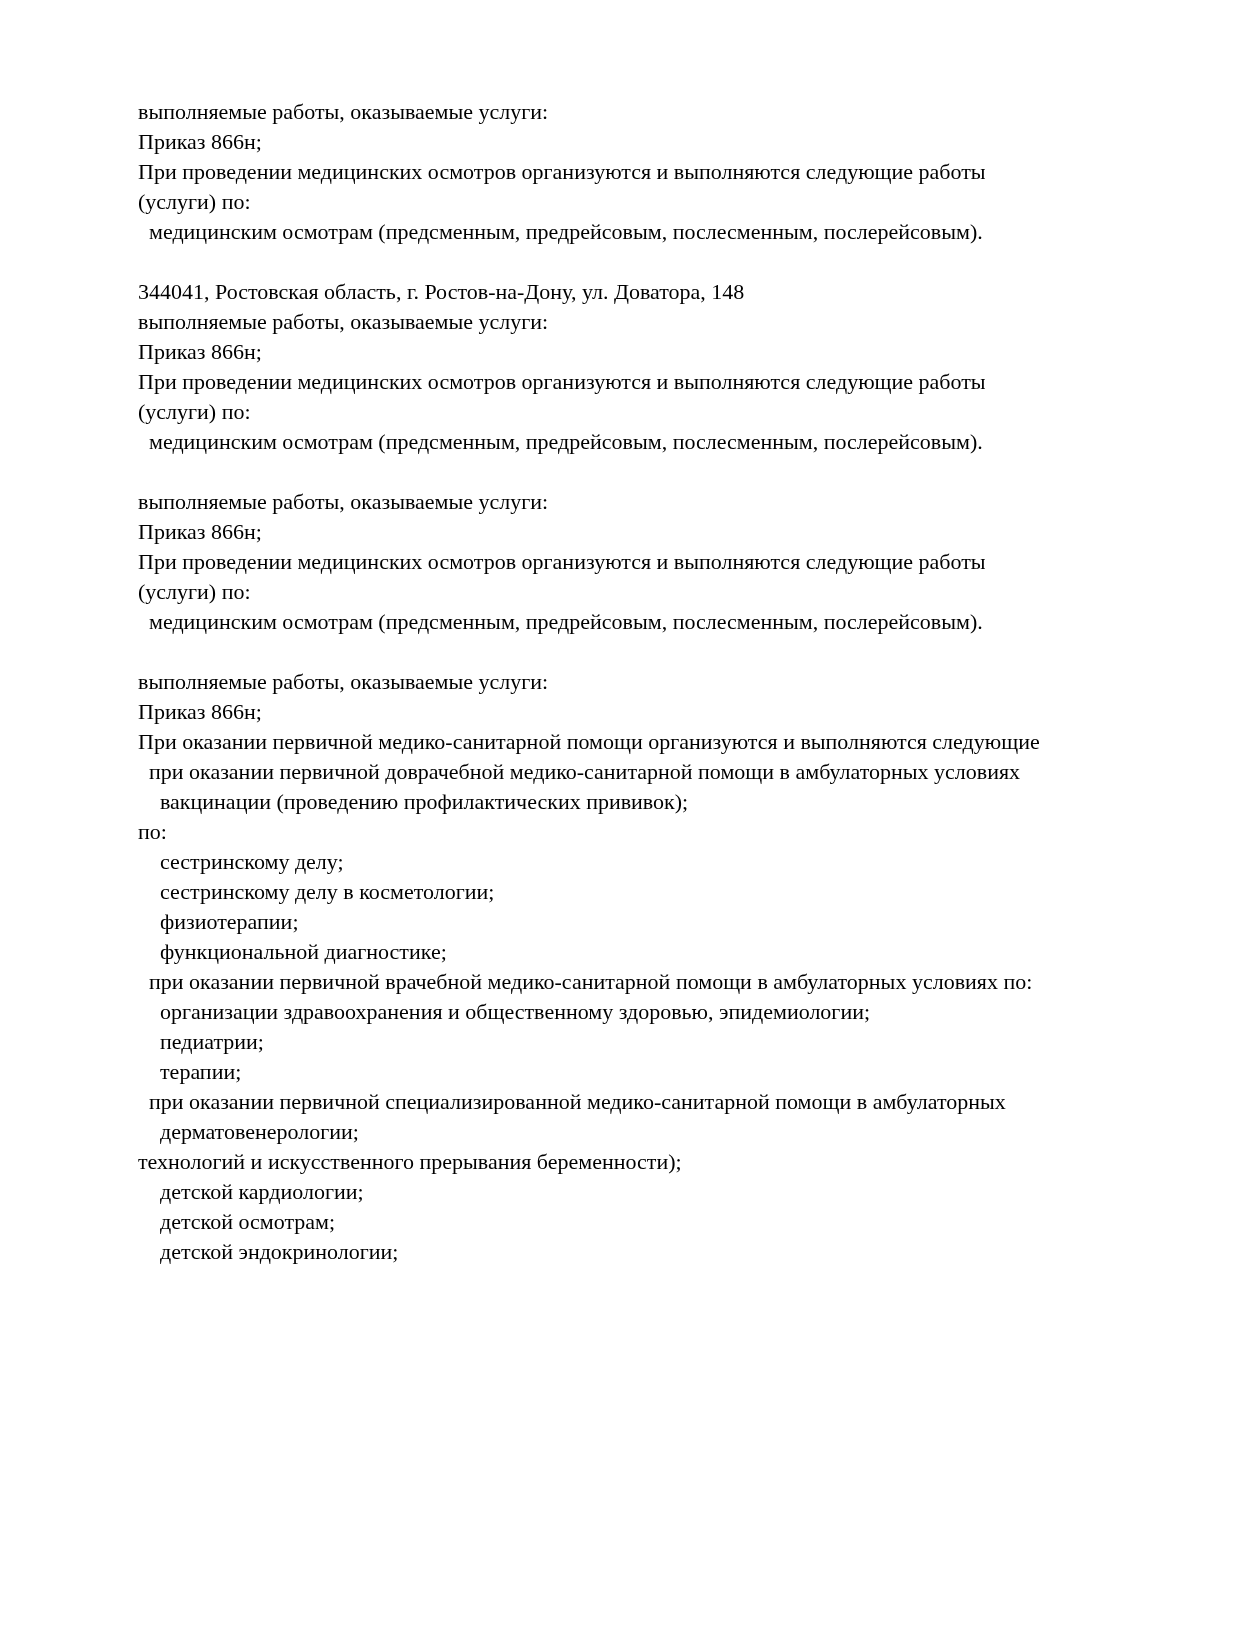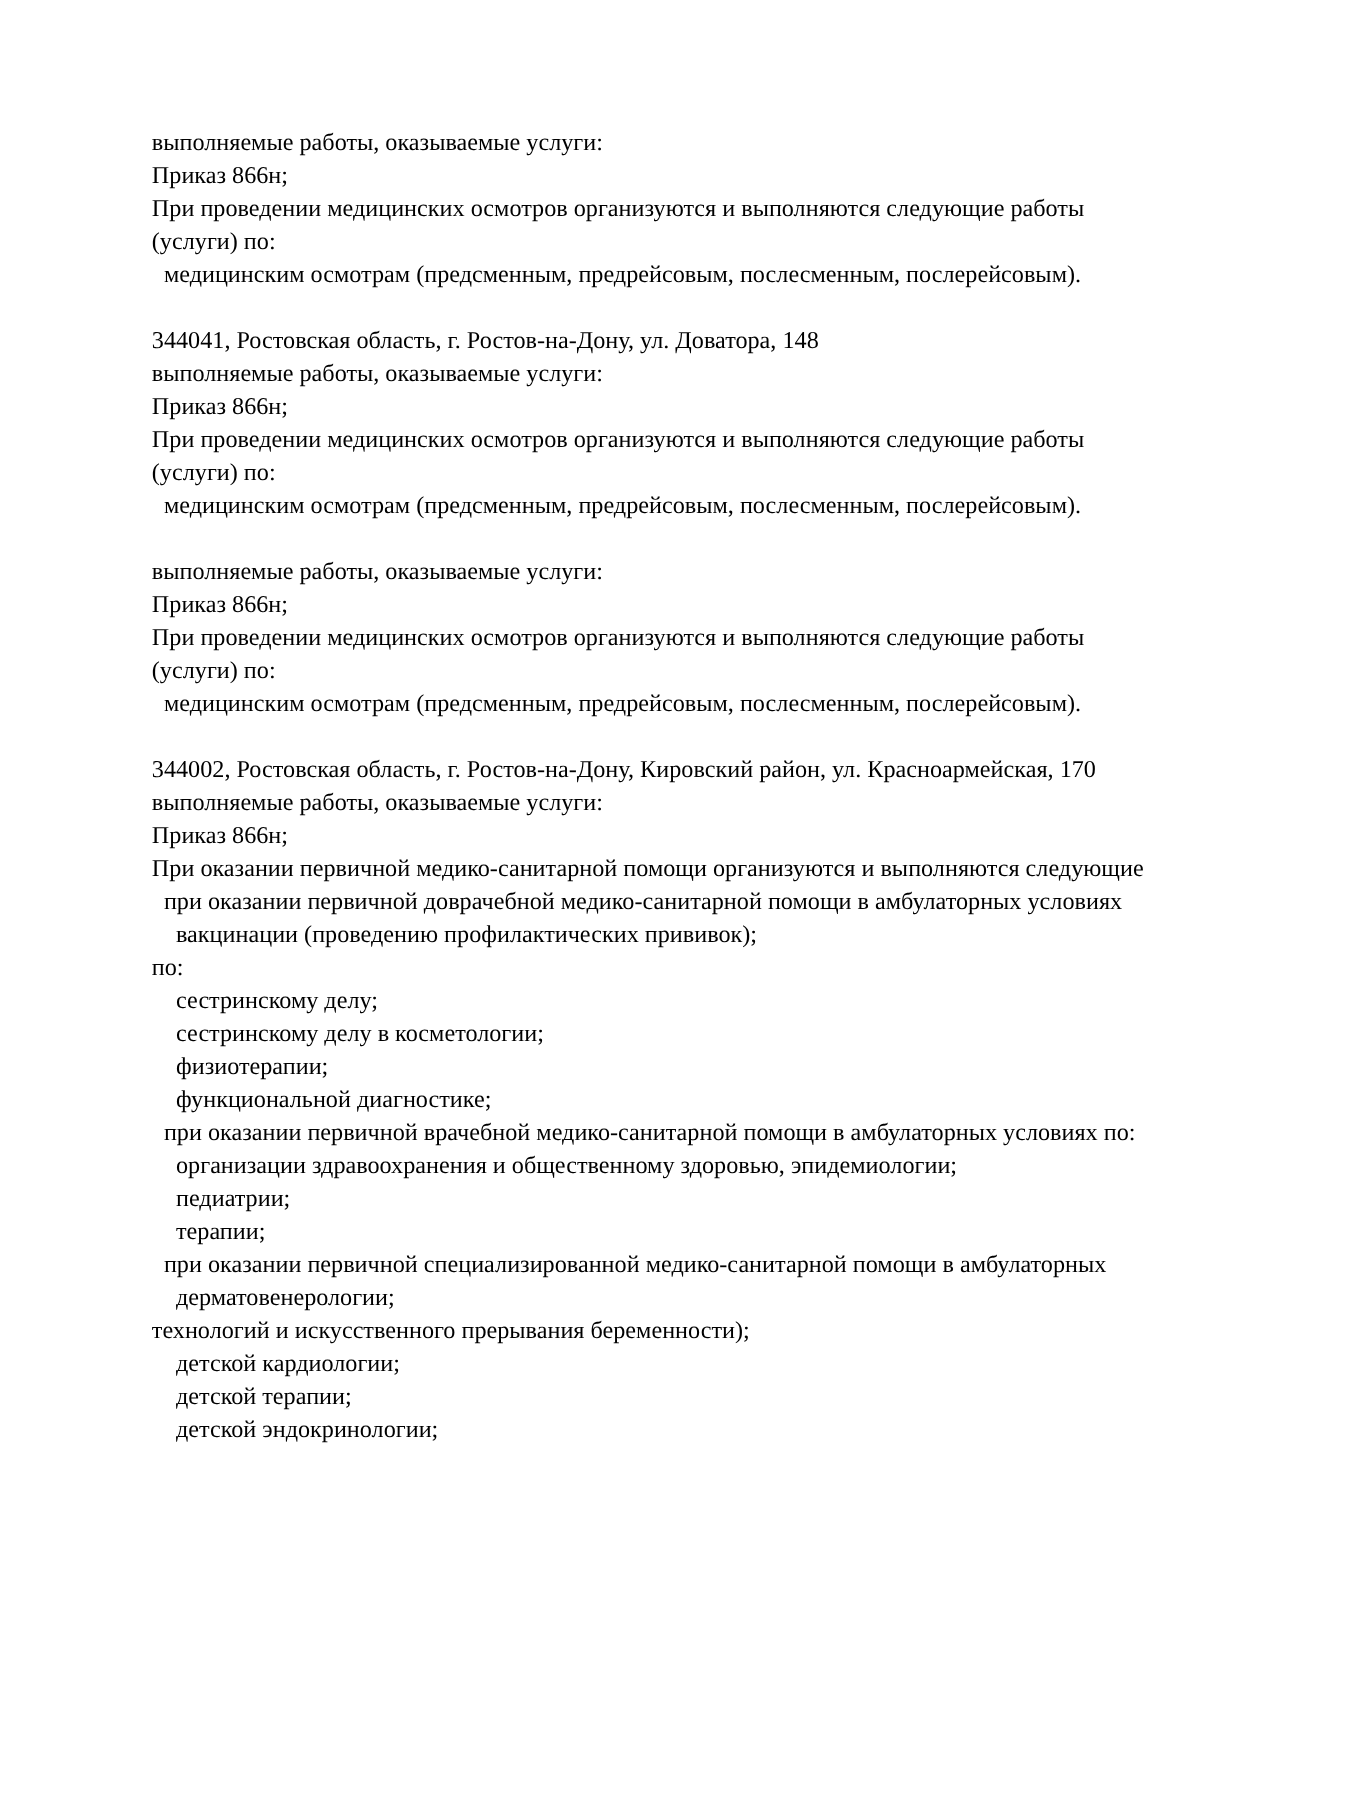--- a/index.html
+++ b/index.html
@@ -18,21 +18,21 @@
   }
   .doc {
     position: absolute;
     left: 138px;
     top: 97px;
     width: 1040px;
     font-size: 22px;
     line-height: 30px;
   }
   .block {
-    margin: 17px 0 30px 0;
+    margin: 0 0 30px 0;
   }
   .block:last-child {
     margin-bottom: 0;
   }
   .line {
     white-space: pre;
     min-height: 30px;
   }
 </style>
 </head>
@@ -56,36 +56,35 @@
         <div class="line">  медицинским осмотрам (предсменным, предрейсовым, послесменным, послерейсовым).</div>
       </div>
       <div class="block">
         <div class="line">выполняемые работы, оказываемые услуги:</div>
         <div class="line">Приказ 866н;</div>
         <div class="line">При проведении медицинских осмотров организуются и выполняются следующие работы</div>
         <div class="line">(услуги) по:</div>
         <div class="line">  медицинским осмотрам (предсменным, предрейсовым, послесменным, послерейсовым).</div>
       </div>
       <div class="block">
-        <div class="line">344002, Ростовская область, г. Ростов-на-Дону, Кировский район, ул. Красноармейская, 170</div>
         <div class="line">выполняемые работы, оказываемые услуги:</div>
         <div class="line">Приказ 866н;</div>
         <div class="line">При оказании первичной медико-санитарной помощи организуются и выполняются следующие</div>
         <div class="line">  при оказании первичной доврачебной медико-санитарной помощи в амбулаторных условиях</div>
         <div class="line">    вакцинации (проведению профилактических прививок);</div>
         <div class="line">по:</div>
         <div class="line">    сестринскому делу;</div>
         <div class="line">    сестринскому делу в косметологии;</div>
         <div class="line">    физиотерапии;</div>
         <div class="line">    функциональной диагностике;</div>
         <div class="line">  при оказании первичной врачебной медико-санитарной помощи в амбулаторных условиях по:</div>
         <div class="line">    организации здравоохранения и общественному здоровью, эпидемиологии;</div>
         <div class="line">    педиатрии;</div>
         <div class="line">    терапии;</div>
         <div class="line">  при оказании первичной специализированной медико-санитарной помощи в амбулаторных</div>
         <div class="line">    дерматовенерологии;</div>
         <div class="line">технологий и искусственного прерывания беременности);</div>
         <div class="line">    детской кардиологии;</div>
-        <div class="line">    детской терапии;</div>
+        <div class="line">    детской осмотрам;</div>
         <div class="line">    детской эндокринологии;</div>
       </div>
     </div>
 </div>
 
 </body></html>

